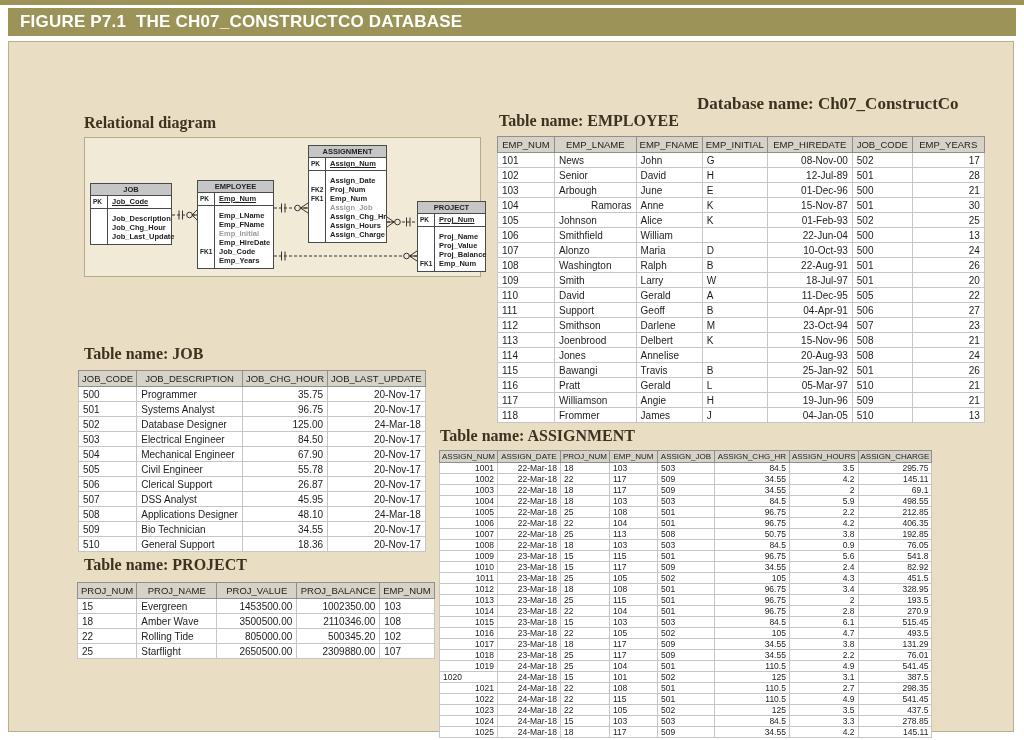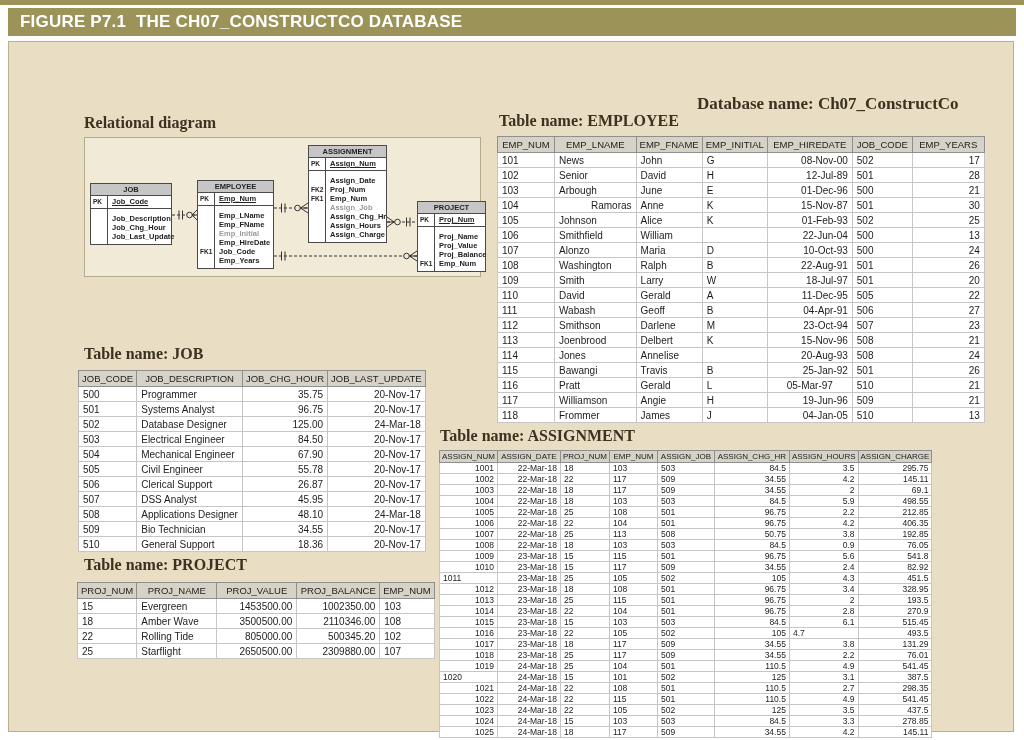--- a/index.html
+++ b/index.html
@@ -378,21 +378,21 @@
           <td style="text-align: left;">110</td>
           <td style="text-align: left;">David</td>
           <td style="text-align: left;">Gerald</td>
           <td style="text-align: left;">A</td>
           <td style="text-align: right;">11-Dec-95</td>
           <td style="text-align: left;">505</td>
           <td style="text-align: right;">22</td>
         </tr>
         <tr>
           <td style="text-align: left;">111</td>
-          <td style="text-align: left;">Wabash</td>
+          <td style="text-align: left;">Support</td>
           <td style="text-align: left;">Geoff</td>
           <td style="text-align: left;">B</td>
           <td style="text-align: right;">04-Apr-91</td>
           <td style="text-align: left;">506</td>
           <td style="text-align: right;">27</td>
         </tr>
         <tr>
           <td style="text-align: left;">112</td>
           <td style="text-align: left;">Smithson</td>
           <td style="text-align: left;">Darlene</td>
@@ -426,21 +426,21 @@
           <td style="text-align: left;">B</td>
           <td style="text-align: right;">25-Jan-92</td>
           <td style="text-align: left;">501</td>
           <td style="text-align: right;">26</td>
         </tr>
         <tr>
           <td style="text-align: left;">116</td>
           <td style="text-align: left;">Pratt</td>
           <td style="text-align: left;">Gerald</td>
           <td style="text-align: left;">L</td>
-          <td style="text-align: center;">05-Mar-97</td>
+          <td style="text-align: right;">05-Mar-97</td>
           <td style="text-align: left;">510</td>
           <td style="text-align: right;">21</td>
         </tr>
         <tr>
           <td style="text-align: left;">117</td>
           <td style="text-align: left;">Williamson</td>
           <td style="text-align: left;">Angie</td>
           <td style="text-align: left;">H</td>
           <td style="text-align: right;">19-Jun-96</td>
           <td style="text-align: left;">509</td>
@@ -710,21 +710,21 @@
           <td style="text-align: right;">1010</td>
           <td style="text-align: right;">23-Mar-18</td>
           <td style="text-align: left;">15</td>
           <td style="text-align: left;">117</td>
           <td style="text-align: left;">509</td>
           <td style="text-align: right;">34.55</td>
           <td style="text-align: right;">2.4</td>
           <td style="text-align: right;">82.92</td>
         </tr>
         <tr>
-          <td style="text-align: left;">1011</td>
+          <td style="text-align: right;">1011</td>
           <td style="text-align: right;">23-Mar-18</td>
           <td style="text-align: left;">25</td>
           <td style="text-align: left;">105</td>
           <td style="text-align: left;">502</td>
           <td style="text-align: right;">105</td>
           <td style="text-align: right;">4.3</td>
           <td style="text-align: right;">451.5</td>
         </tr>
         <tr>
           <td style="text-align: right;">1012</td>
@@ -766,21 +766,21 @@
           <td style="text-align: right;">6.1</td>
           <td style="text-align: right;">515.45</td>
         </tr>
         <tr>
           <td style="text-align: right;">1016</td>
           <td style="text-align: right;">23-Mar-18</td>
           <td style="text-align: left;">22</td>
           <td style="text-align: left;">105</td>
           <td style="text-align: left;">502</td>
           <td style="text-align: right;">105</td>
-          <td style="text-align: left;">4.7</td>
+          <td style="text-align: right;">4.7</td>
           <td style="text-align: right;">493.5</td>
         </tr>
         <tr>
           <td style="text-align: right;">1017</td>
           <td style="text-align: right;">23-Mar-18</td>
           <td style="text-align: left;">18</td>
           <td style="text-align: left;">117</td>
           <td style="text-align: left;">509</td>
           <td style="text-align: right;">34.55</td>
           <td style="text-align: right;">3.8</td>

